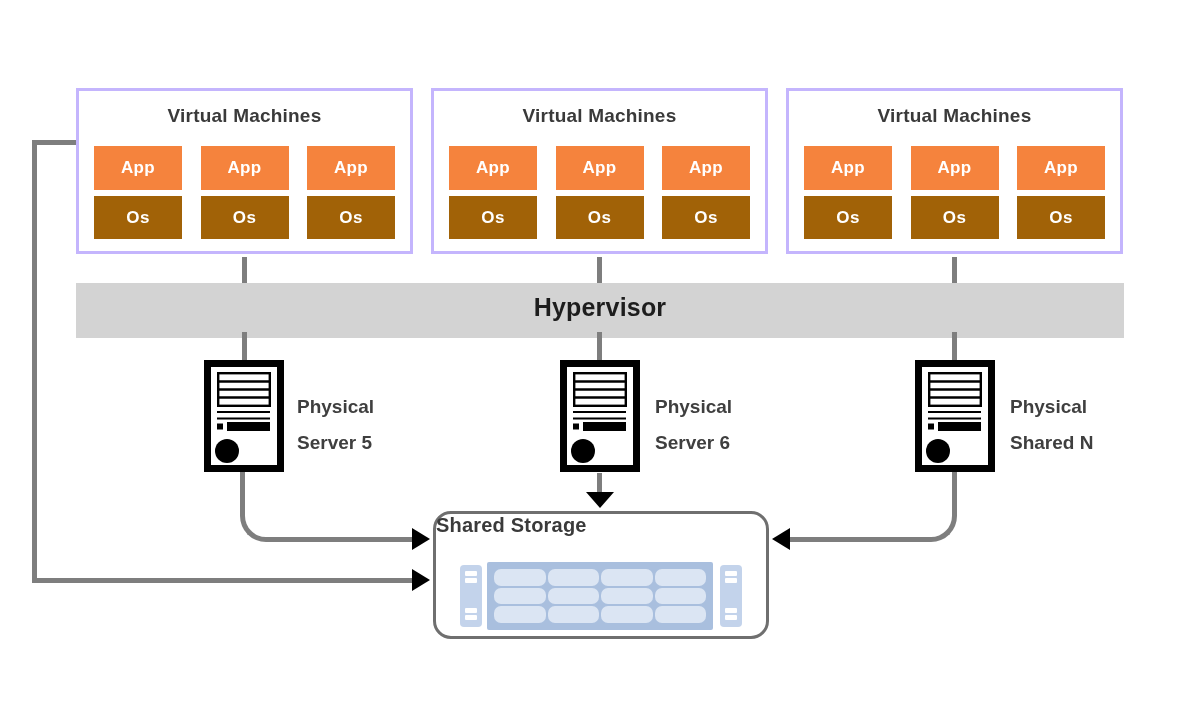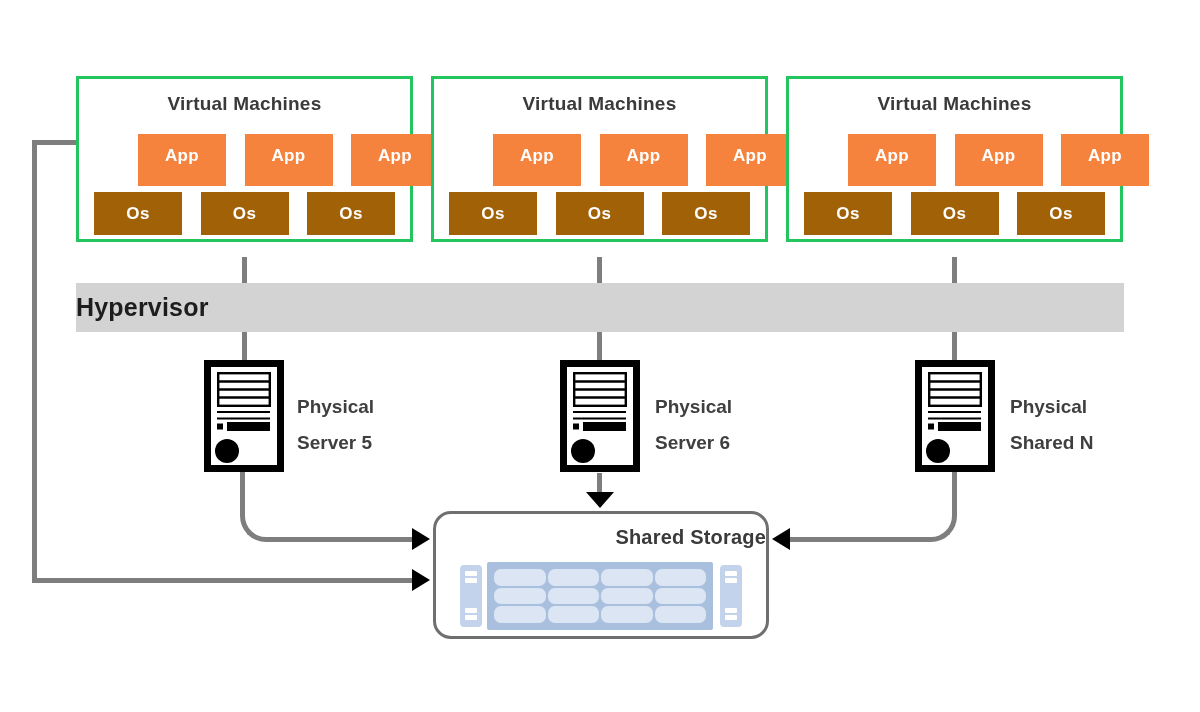--- a/index.html
+++ b/index.html
@@ -5,46 +5,46 @@
   * { margin:0; padding:0; box-sizing:border-box; }
   html,body { background:#ffffff; }
   body { font-family:"Liberation Sans", sans-serif; }
   #canvas {
     position:relative; width:1200px; height:712px; background:#ffffff;
     overflow:hidden;
   }
 
   
   .vm-box {
-    position:absolute; top:76px; width:337px; height:166px;
-    background:#ffffff; border:3px solid #22c55e;
+    position:absolute; top:88px; width:337px; height:166px;
+    background:#ffffff; border:3px solid #c4b5fd;
   }
   .vm-box.b1 { left:76px; }
   .vm-box.b2 { left:431px; }
   .vm-box.b3 { left:786px; }
   .vm-title {
     margin-top:14px; text-align:center;
     font-size:19px; font-weight:bold; color:#3a3a3a; letter-spacing:0.2px;
   }
   .vm-chips {
     position:absolute; left:15px; right:15px; top:55px;
     display:flex; justify-content:space-between;
   }
   .vm-col { display:flex; flex-direction:column; gap:6px; width:88px; }
   .chip {
     width:88px; text-align:center; color:#ffffff;
     font-size:17px; font-weight:bold; letter-spacing:0.3px;
   }
-  .chip.app { height:52px; line-height:44px; background:#f5833d;margin-left:44px; }
+  .chip.app { height:44px; line-height:44px; background:#f5833d; }
   .chip.os  { height:43px; line-height:43px; background:#a16207; }
 
   
   .hypervisor {
-    position:absolute; left:76px; top:283px; width:1048px; height:49px;
-    background:#d3d3d3; text-align:left; line-height:49px;
+    position:absolute; left:76px; top:283px; width:1048px; height:55px;
+    background:#d3d3d3; text-align:center; line-height:49px;
     font-size:25px; font-weight:bold; color:#1d1d1d; letter-spacing:0.2px;
   }
 
   
   .line { position:absolute; background:#7e7e7e; }
   .stub-v { width:5px; }
   .curve-left {
     position:absolute; left:240px; top:472px; width:172px; height:70px;
     border-left:5px solid #7e7e7e; border-bottom:5px solid #7e7e7e;
     border-bottom-left-radius:26px; background:transparent;
@@ -71,22 +71,22 @@
   .server-label.l1 { left:297px; }
   .server-label.l2 { left:655px; }
   .server-label.l3 { left:1010px; }
 
   
   .storage-box {
     position:absolute; left:433px; top:511px; width:336px; height:128px;
     background:#ffffff; border:3px solid #6f6f6f; border-radius:18px;
   }
   .storage-title {
-    margin-top:12px; text-align:right;
-    font-size:20px; font-weight:bold; color:#3a3a3a; letter-spacing:0.2px;padding-left:28px;
+    text-align:left;
+    font-size:20px; font-weight:bold; color:#3a3a3a; letter-spacing:0.2px;
   }
   .storage-icon { position:absolute; left:0; top:0; width:100%; height:100%; }
   .sa-body {
     position:absolute; left:51px; top:48px; width:226px; height:68px;
     background:#a9bfde; border-radius:2px;
     display:grid; grid-template-columns:repeat(4,1fr); grid-template-rows:repeat(3,1fr);
     gap:2px; padding:7px;
   }
   .sa-cell { background:#dbe5f3; border-radius:7px; }
   .sa-bracket {

